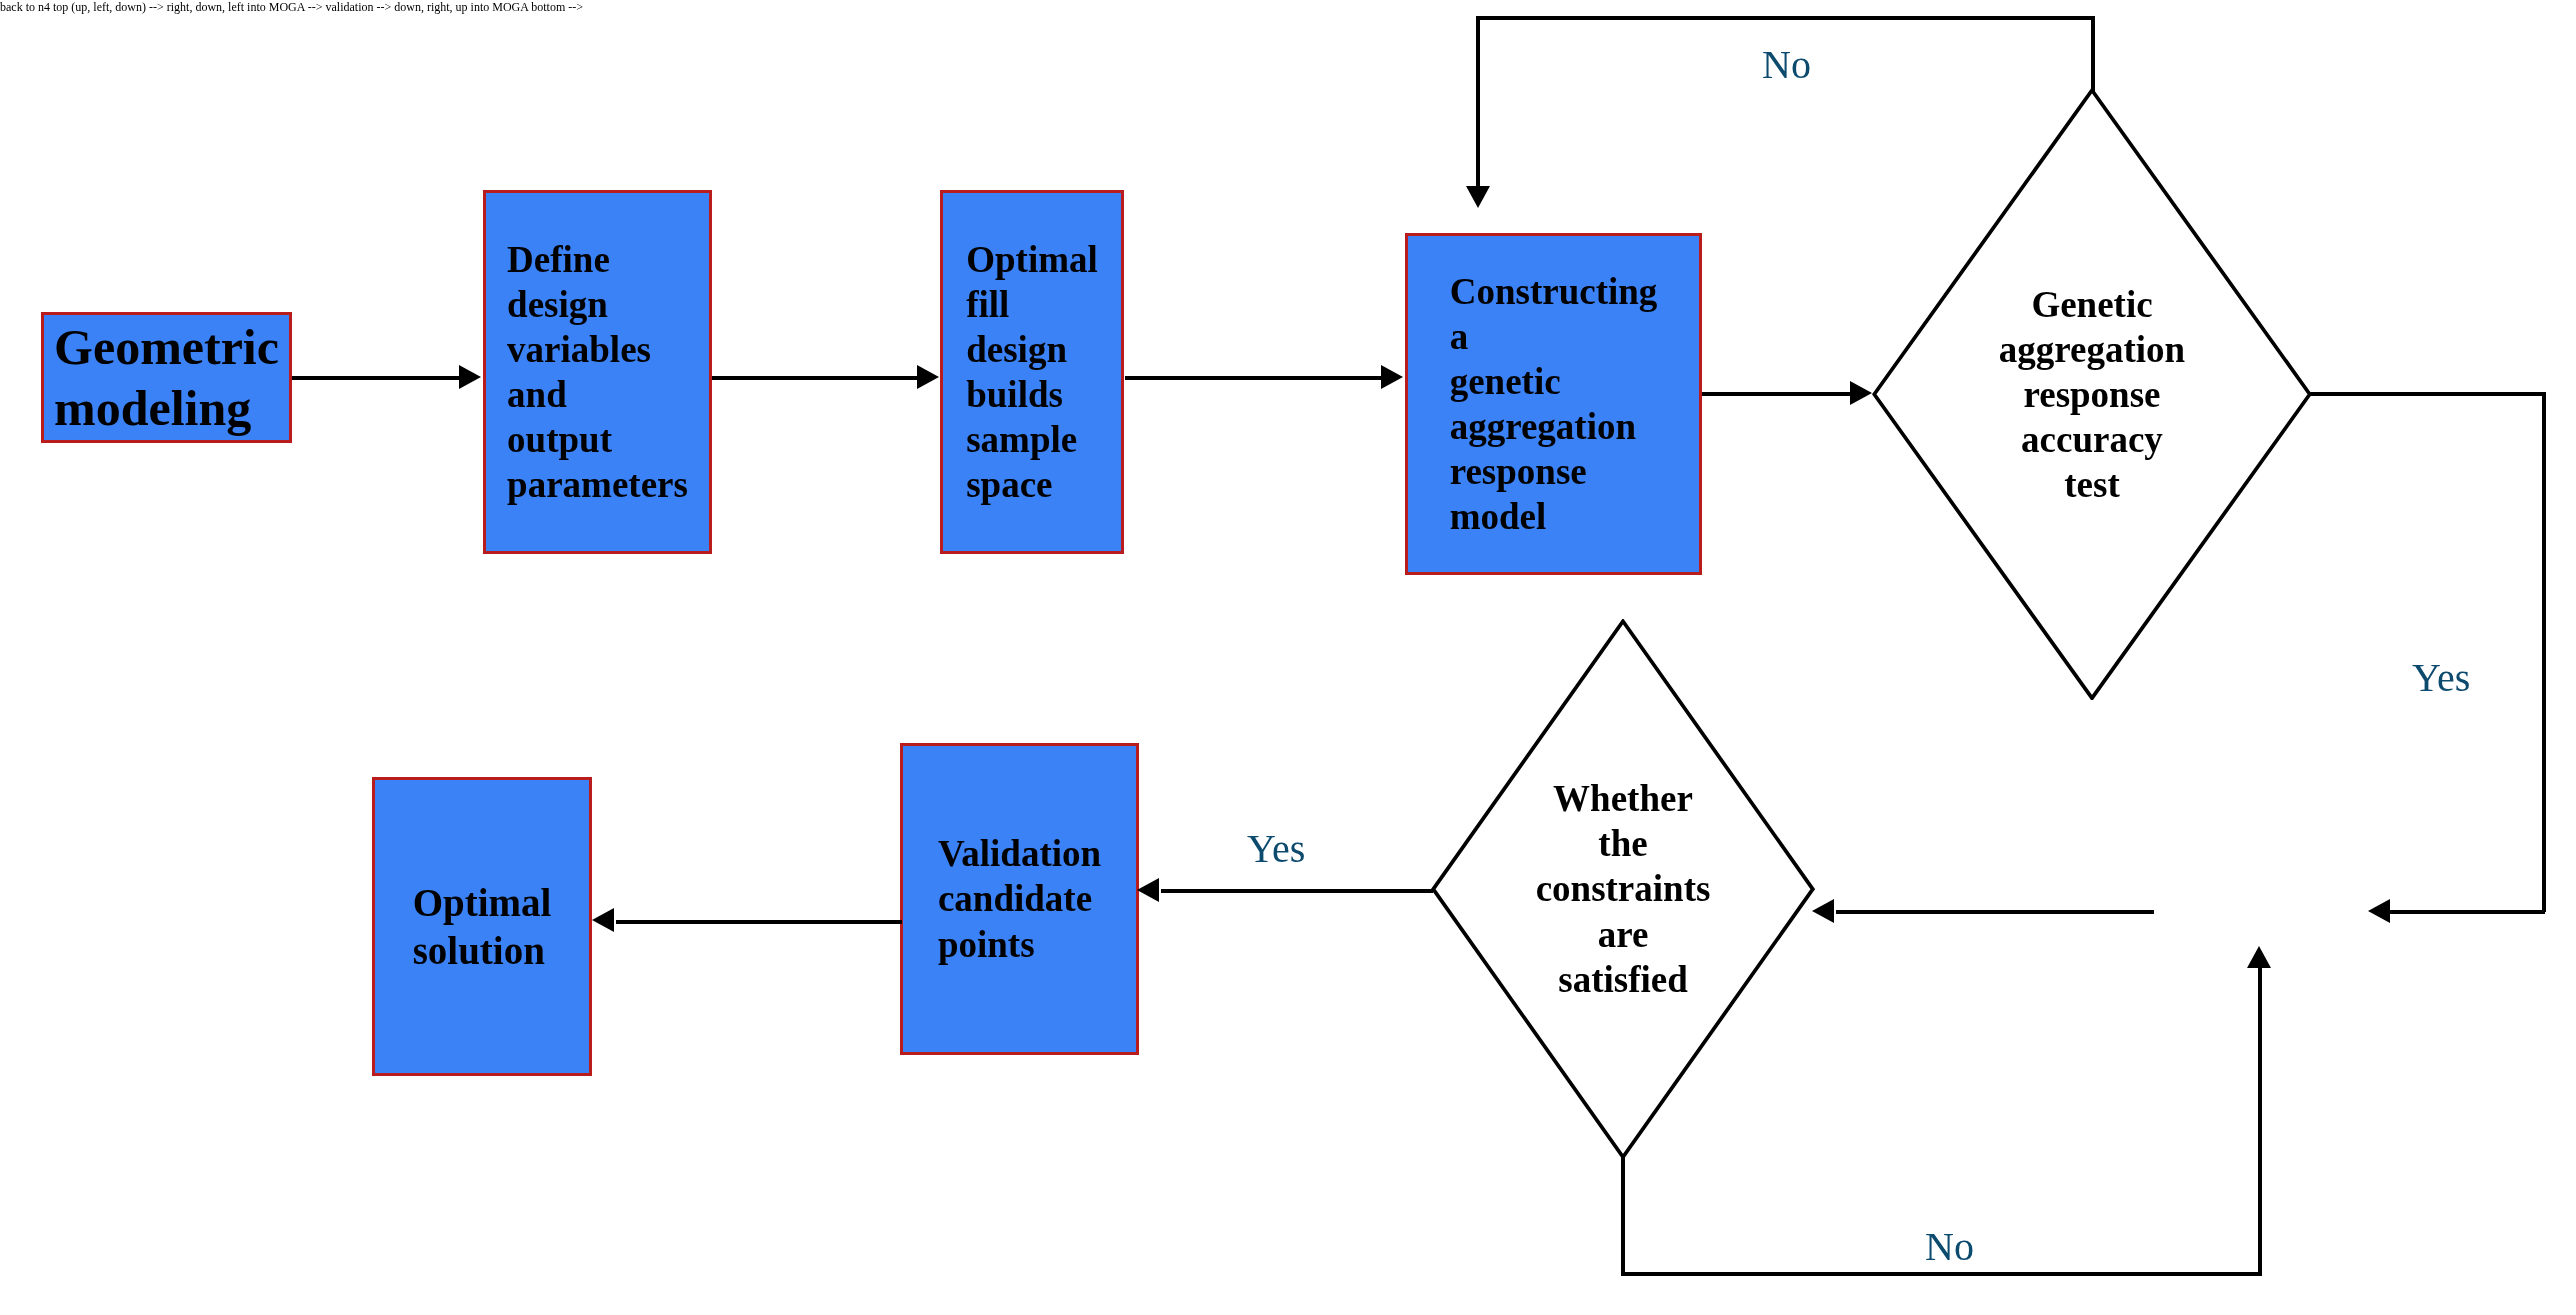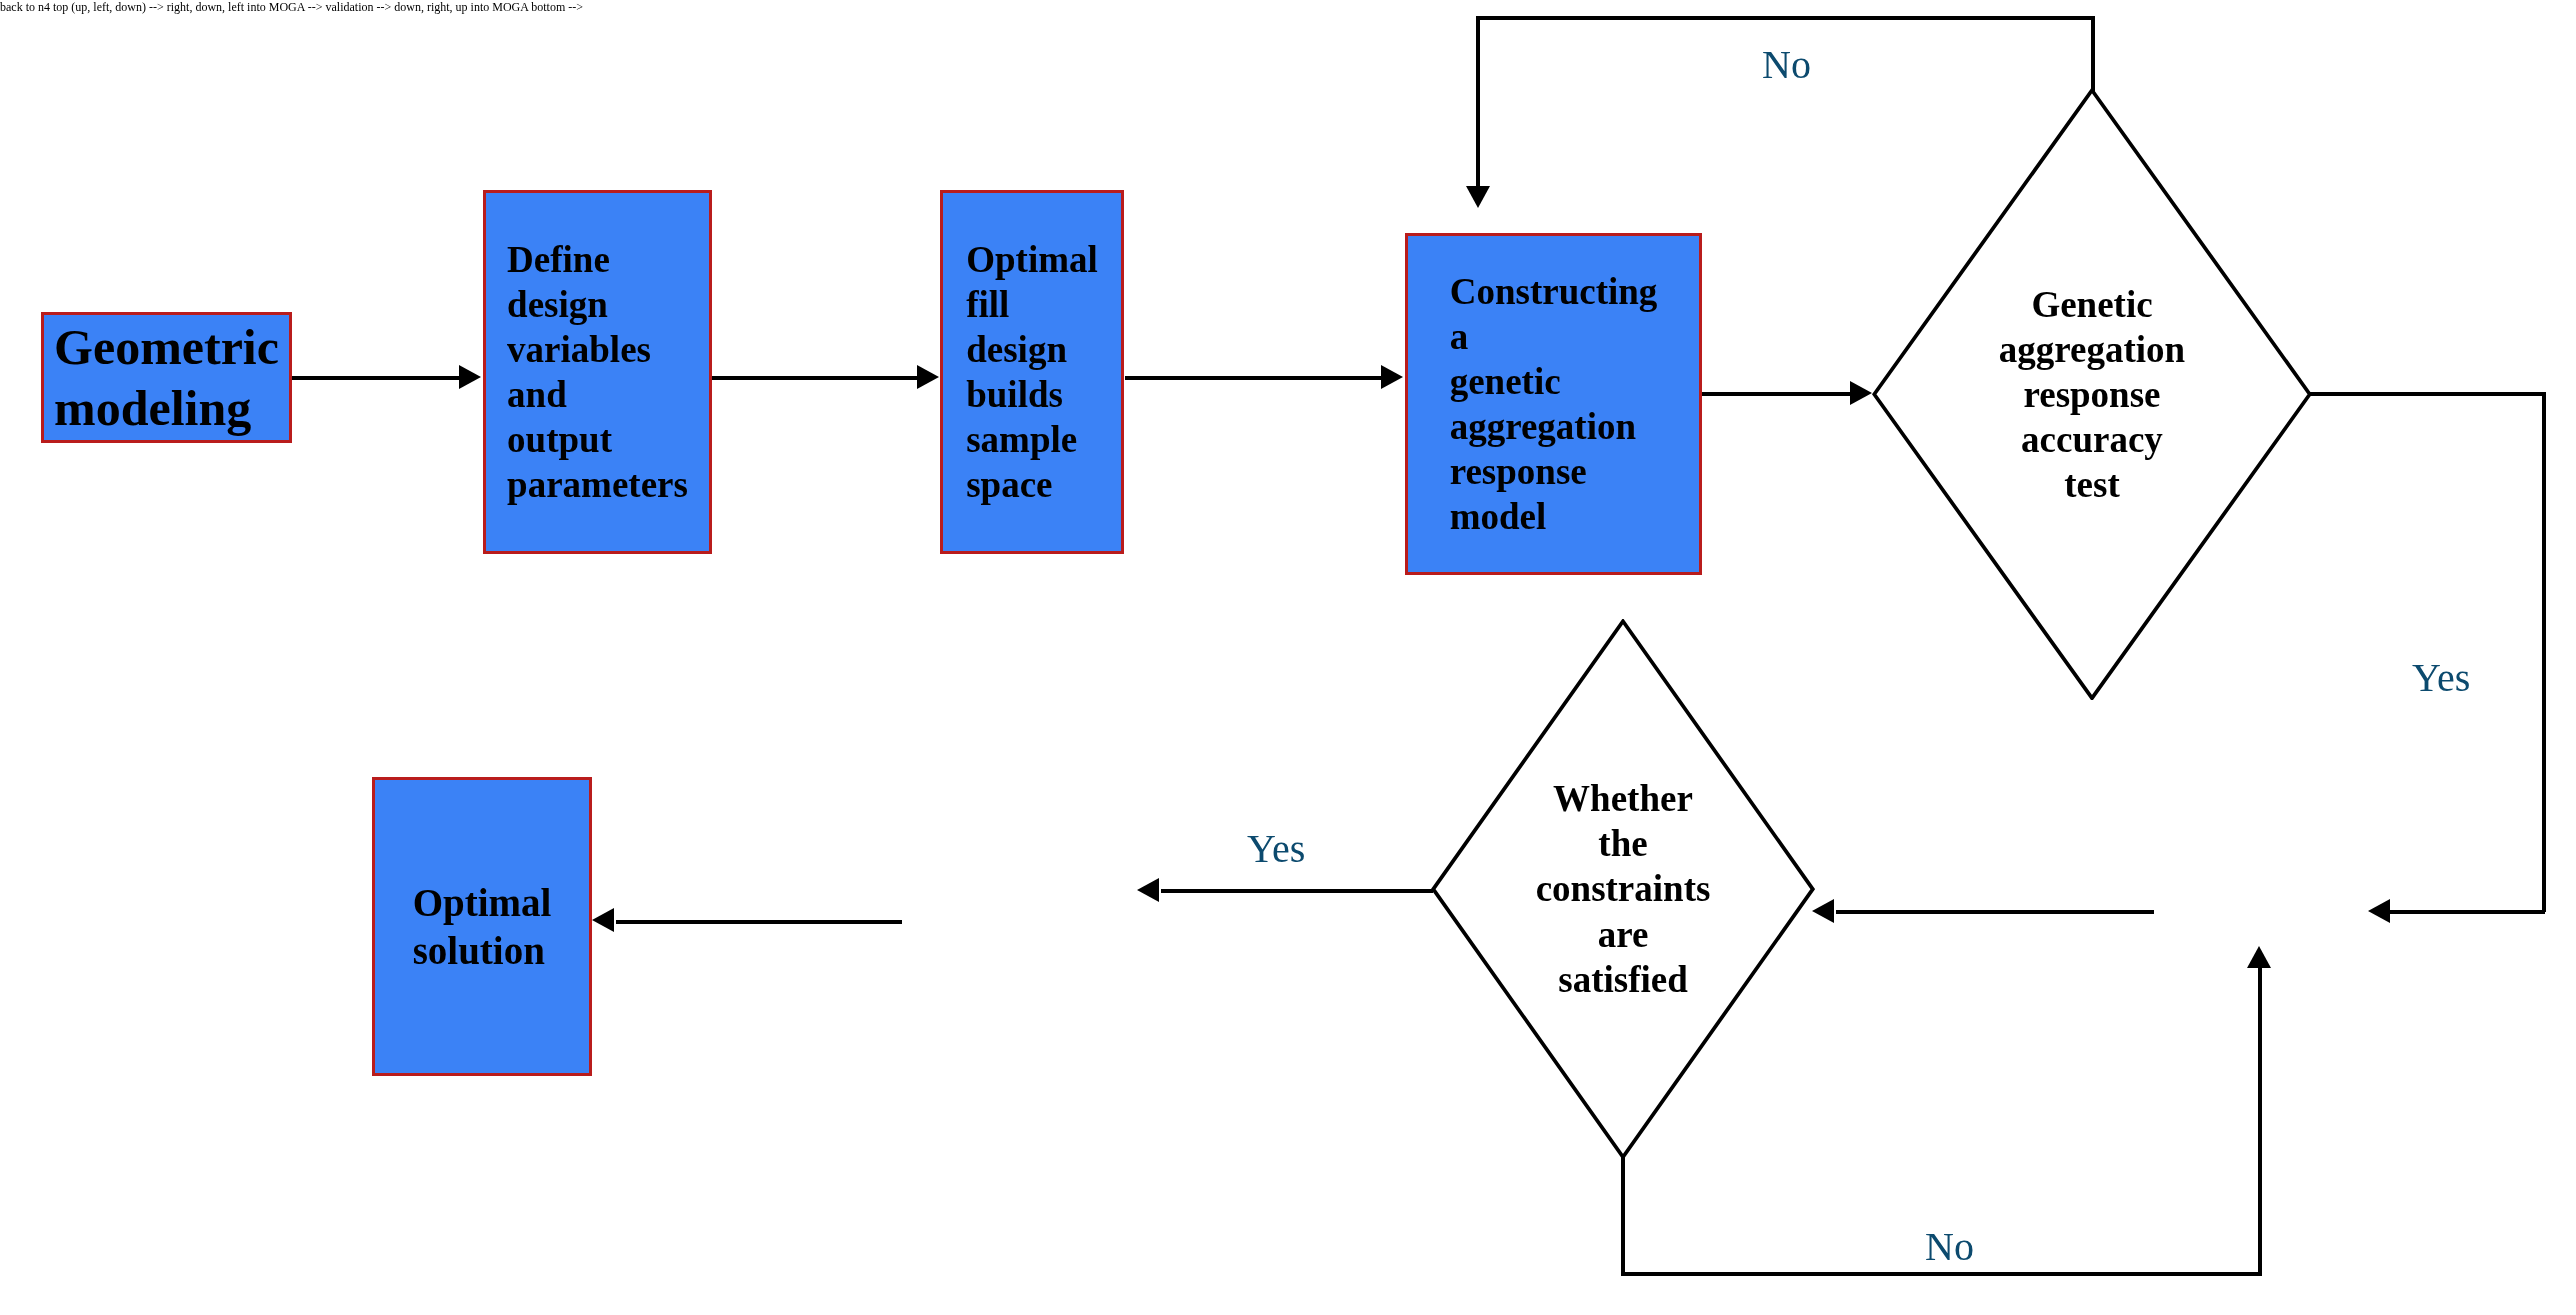--- a/index.html
+++ b/index.html
@@ -76,20 +76,23 @@
 space</div>
 
   <div class="node" style="left:1405px;top:212px;width:297px;height:342px;font-size:37px;margin-top:21px;">Constructing
 a
 genetic
 aggregation
 response
 model</div>
 
 
+  <div class="node" style="left:900px;top:743px;width:239px;height:312px;font-size:37px;">Validation
+candidate
+points</div>
 
   <div class="node" style="left:372px;top:777px;width:220px;height:299px;font-size:39px;">Optimal
 solution</div>
 
   
   <div class="diamond" style="left:1872px;top:88px;width:440px;height:613px;font-size:37px;">
     <svg class="dshape" viewBox="0 0 592 824" preserveAspectRatio="none">
       <polygon points="296,3 589,412 296,821 3,412" fill="#ffffff" stroke="#000000" stroke-width="5"></polygon>
     </svg>
     <span class="dlabel">Genetic

